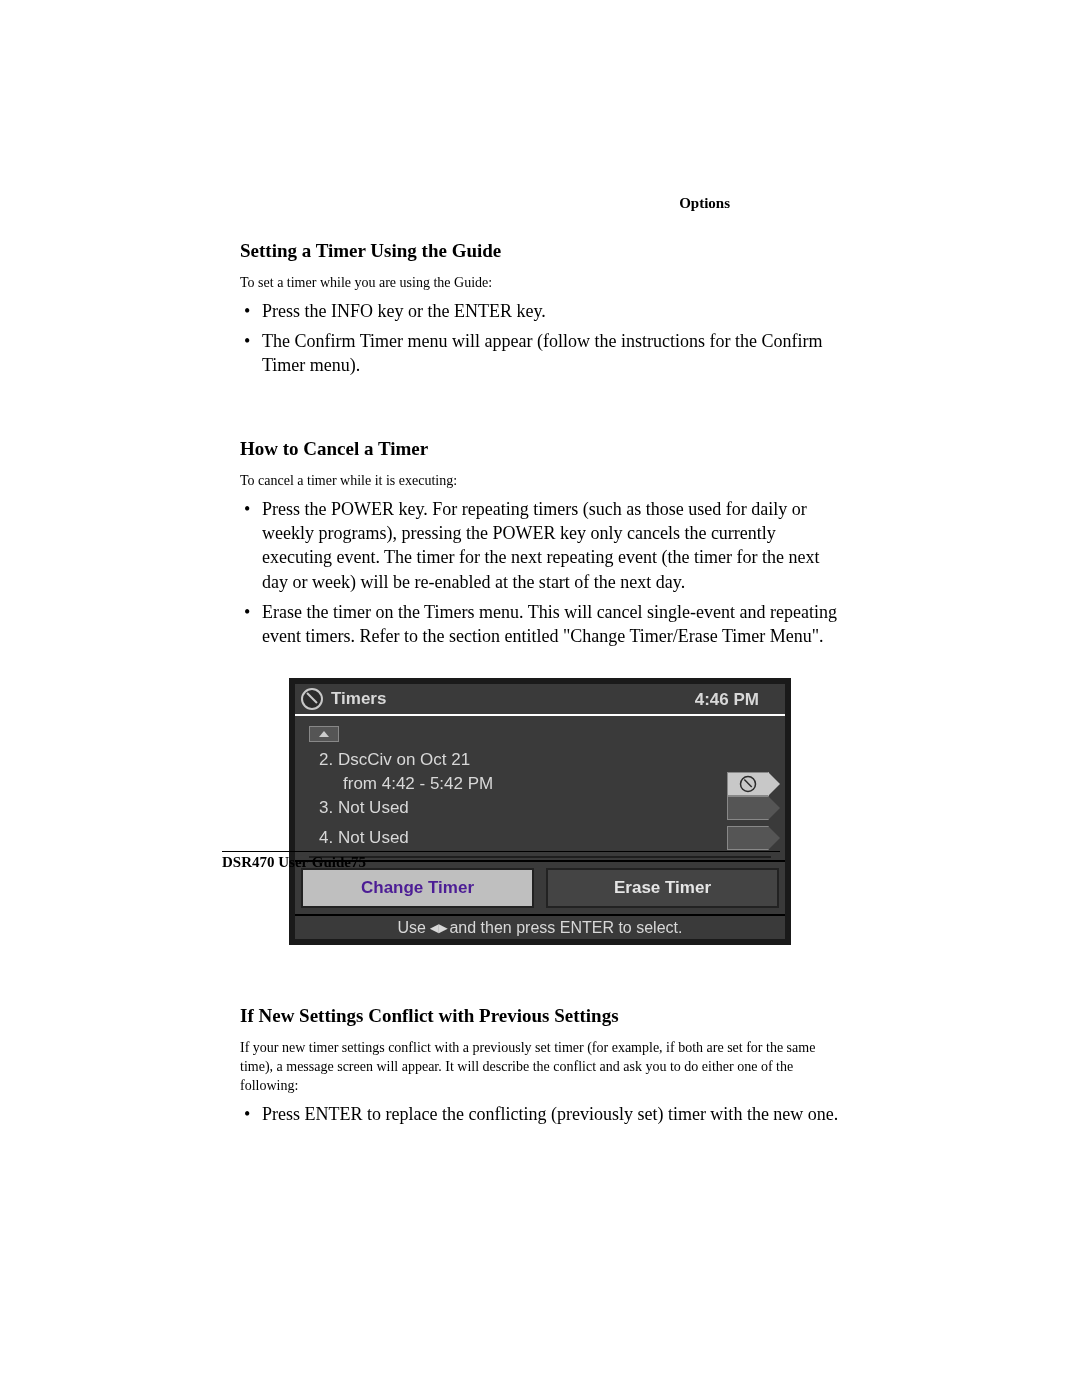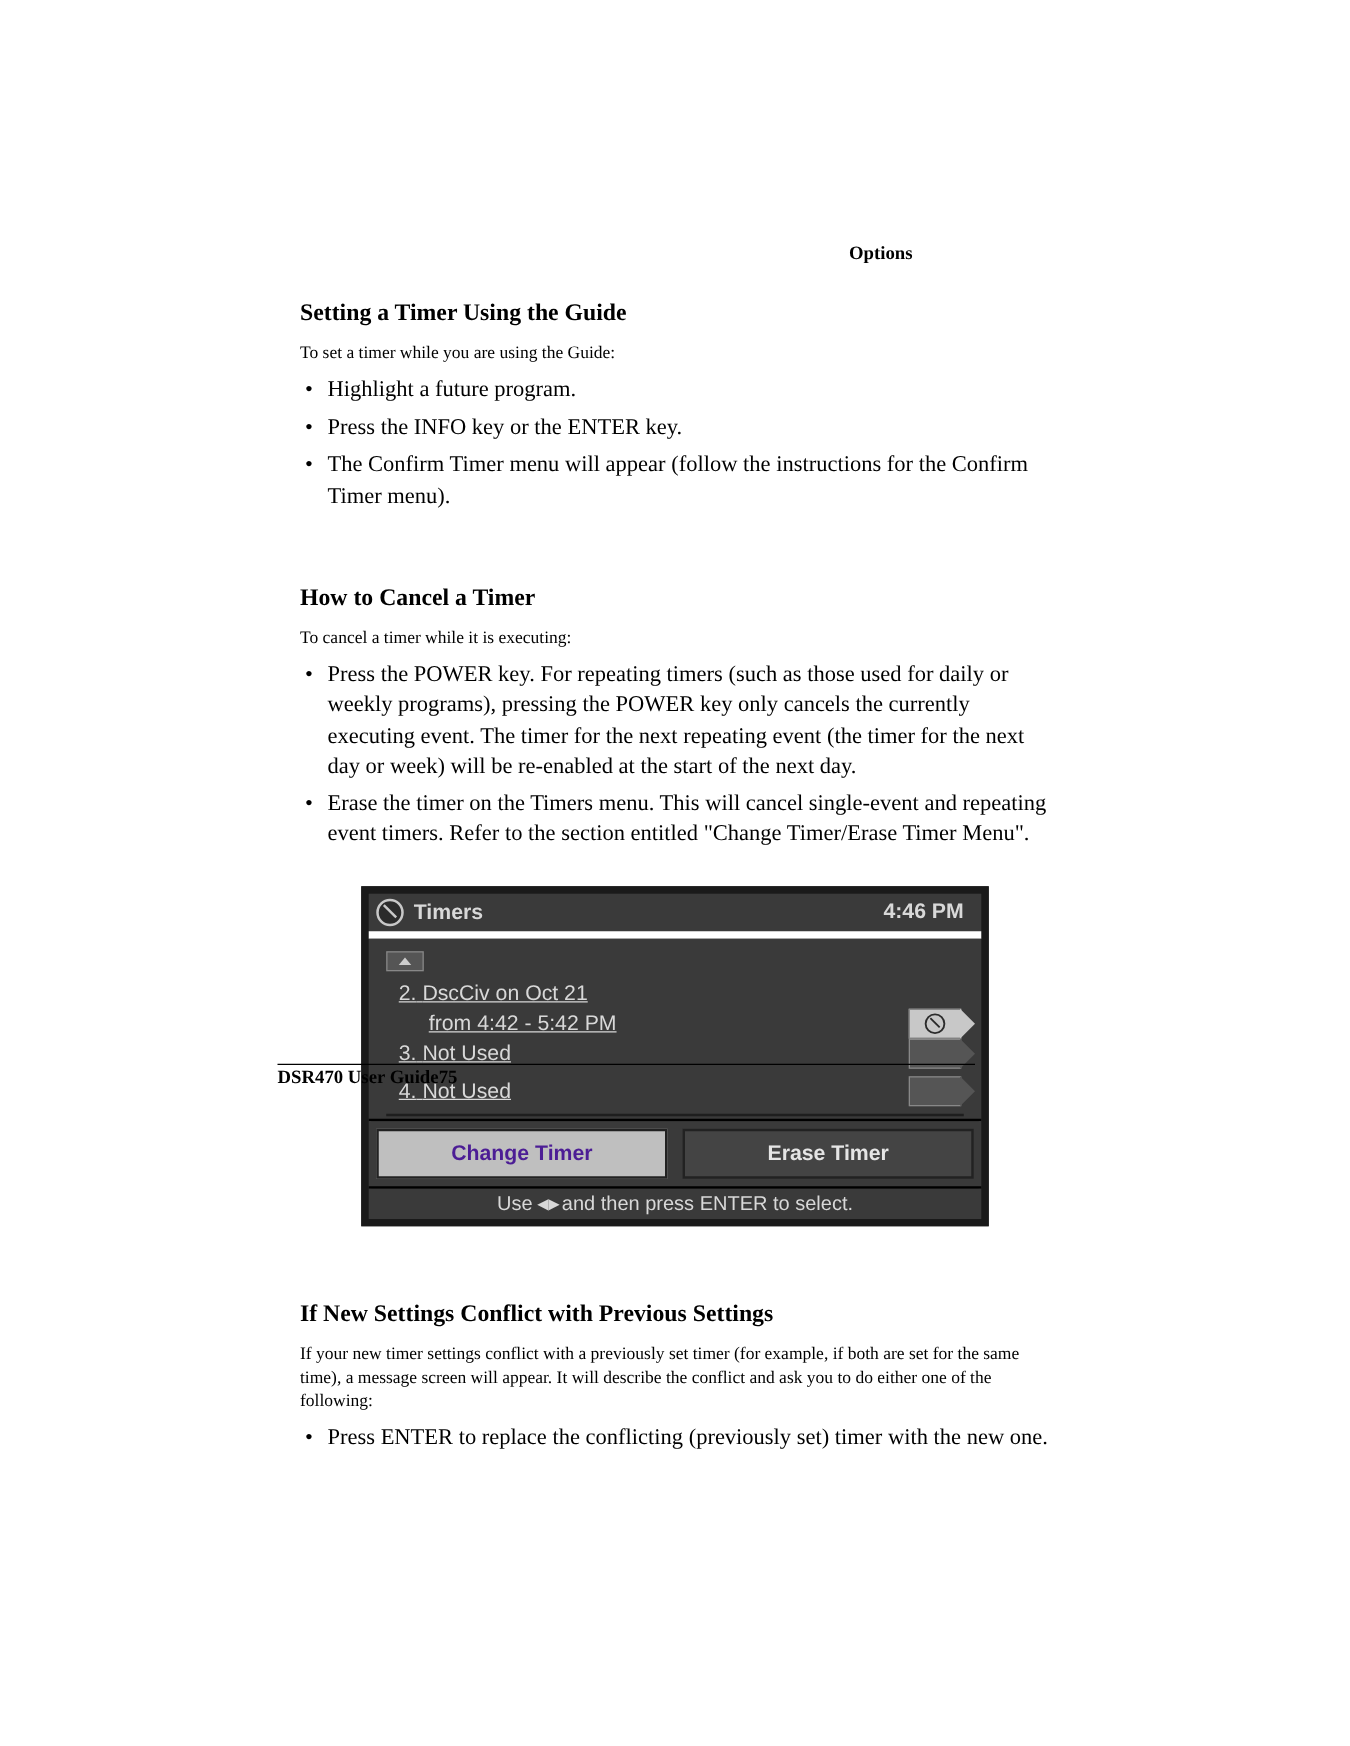--- a/index.html
+++ b/index.html
@@ -60,25 +60,25 @@
     margin: 30px auto 30px auto;
     background: #2b2b2b;
     border: 6px solid #1a1a1a;
     box-shadow: inset 0 0 0 2px #555;
     font-family: Verdana, Geneva, sans-serif;
     color: #d8d8d8;
     font-size: 17px;
   }
   .tv-titlebar {
     display: flex;
-    align-items: flex-start;
+    align-items: flex-end;
     justify-content: space-between;
     background: #3a3a3a;
-    border-bottom: 6px solid #ffffff;
-    padding: 4px 14px 4px 6px;
+    border-bottom: 2px solid #ffffff;
+    padding: 4px 26px 4px 6px;
   }
   .tv-titlebar .left {
     display: flex;
     align-items: center;
     gap: 8px;
   }
   .tv-prohibit {
     width: 18px; height: 18px;
     border-radius: 50%;
     border: 2px solid #c8c8c8;
@@ -93,21 +93,20 @@
     width: 14px; height: 2px;
     background: #c8c8c8;
     transform: rotate(45deg);
   }
   .tv-title-text { font-weight: bold; }
   .tv-clock { font-weight: bold; }
   .tv-body {
     background: #3a3a3a;
     padding: 10px 14px 2px 14px;
     border-bottom: 2px solid #000;
-    text-decoration: underline;
   }
   .tv-scroll-indicator {
     width: 28px; height: 14px;
     background: #555;
     border: 1px solid #888;
     display: flex;
     align-items: center;
     justify-content: center;
     margin-bottom: 6px;
   }
@@ -205,21 +204,20 @@
 </head>
 <body>
 
 <div class="page">
 
   <div class="running-head">Options</div>
 
   <div class="section-heading">Setting a Timer Using the Guide</div>
   <p class="body-text">To set a timer while you are using the Guide:</p>
   <ul class="bullet-list">
-    <li>Highlight a future program.</li>
     <li>Press the INFO key or the ENTER key.</li>
     <li>The Confirm Timer menu will appear (follow the instructions for the Confirm Timer menu).</li>
   </ul>
 
   <div class="section-heading">How to Cancel a Timer</div>
   <p class="body-text">To cancel a timer while it is executing:</p>
   <ul class="bullet-list">
     <li>Press the POWER key. For repeating timers (such as those used for daily or weekly programs), pressing the POWER key only cancels the currently executing event. The timer for the next repeating event (the timer for the next day or week) will be re-enabled at the start of the next day.</li>
     <li>Erase the timer on the Timers menu. This will cancel single-event and repeating event timers. Refer to the section entitled "Change Timer/Erase Timer Menu".</li>
   </ul>

